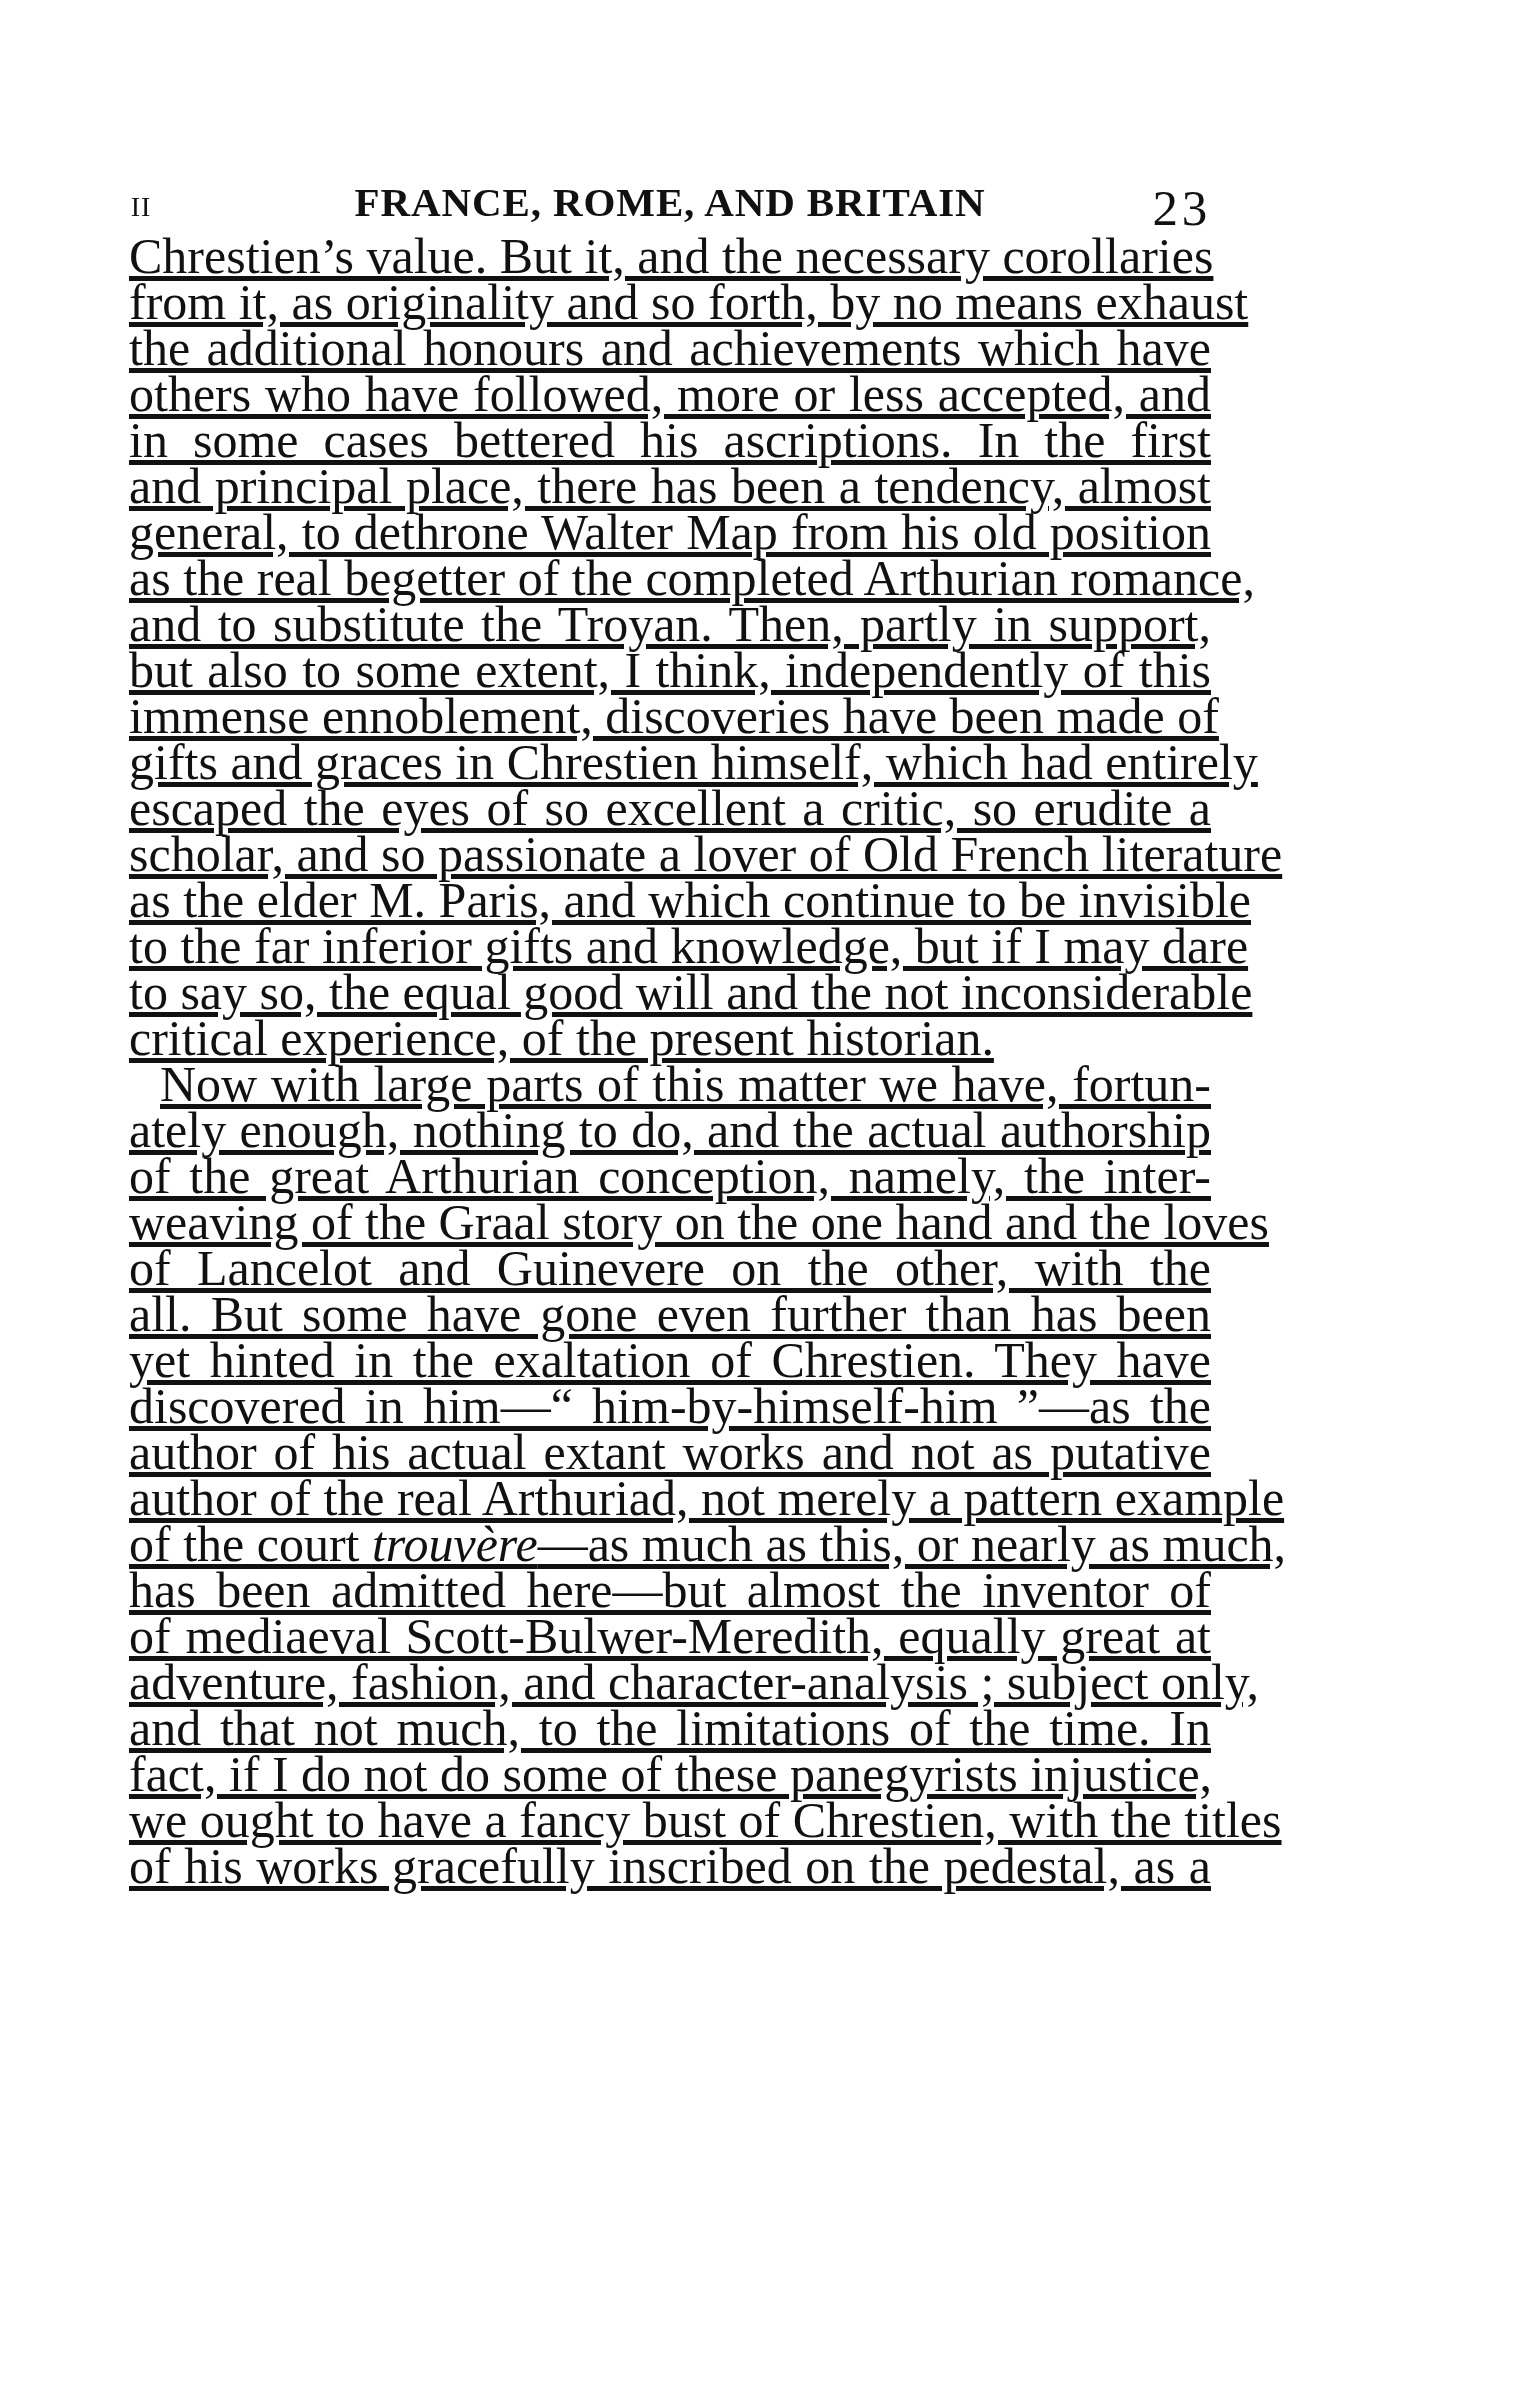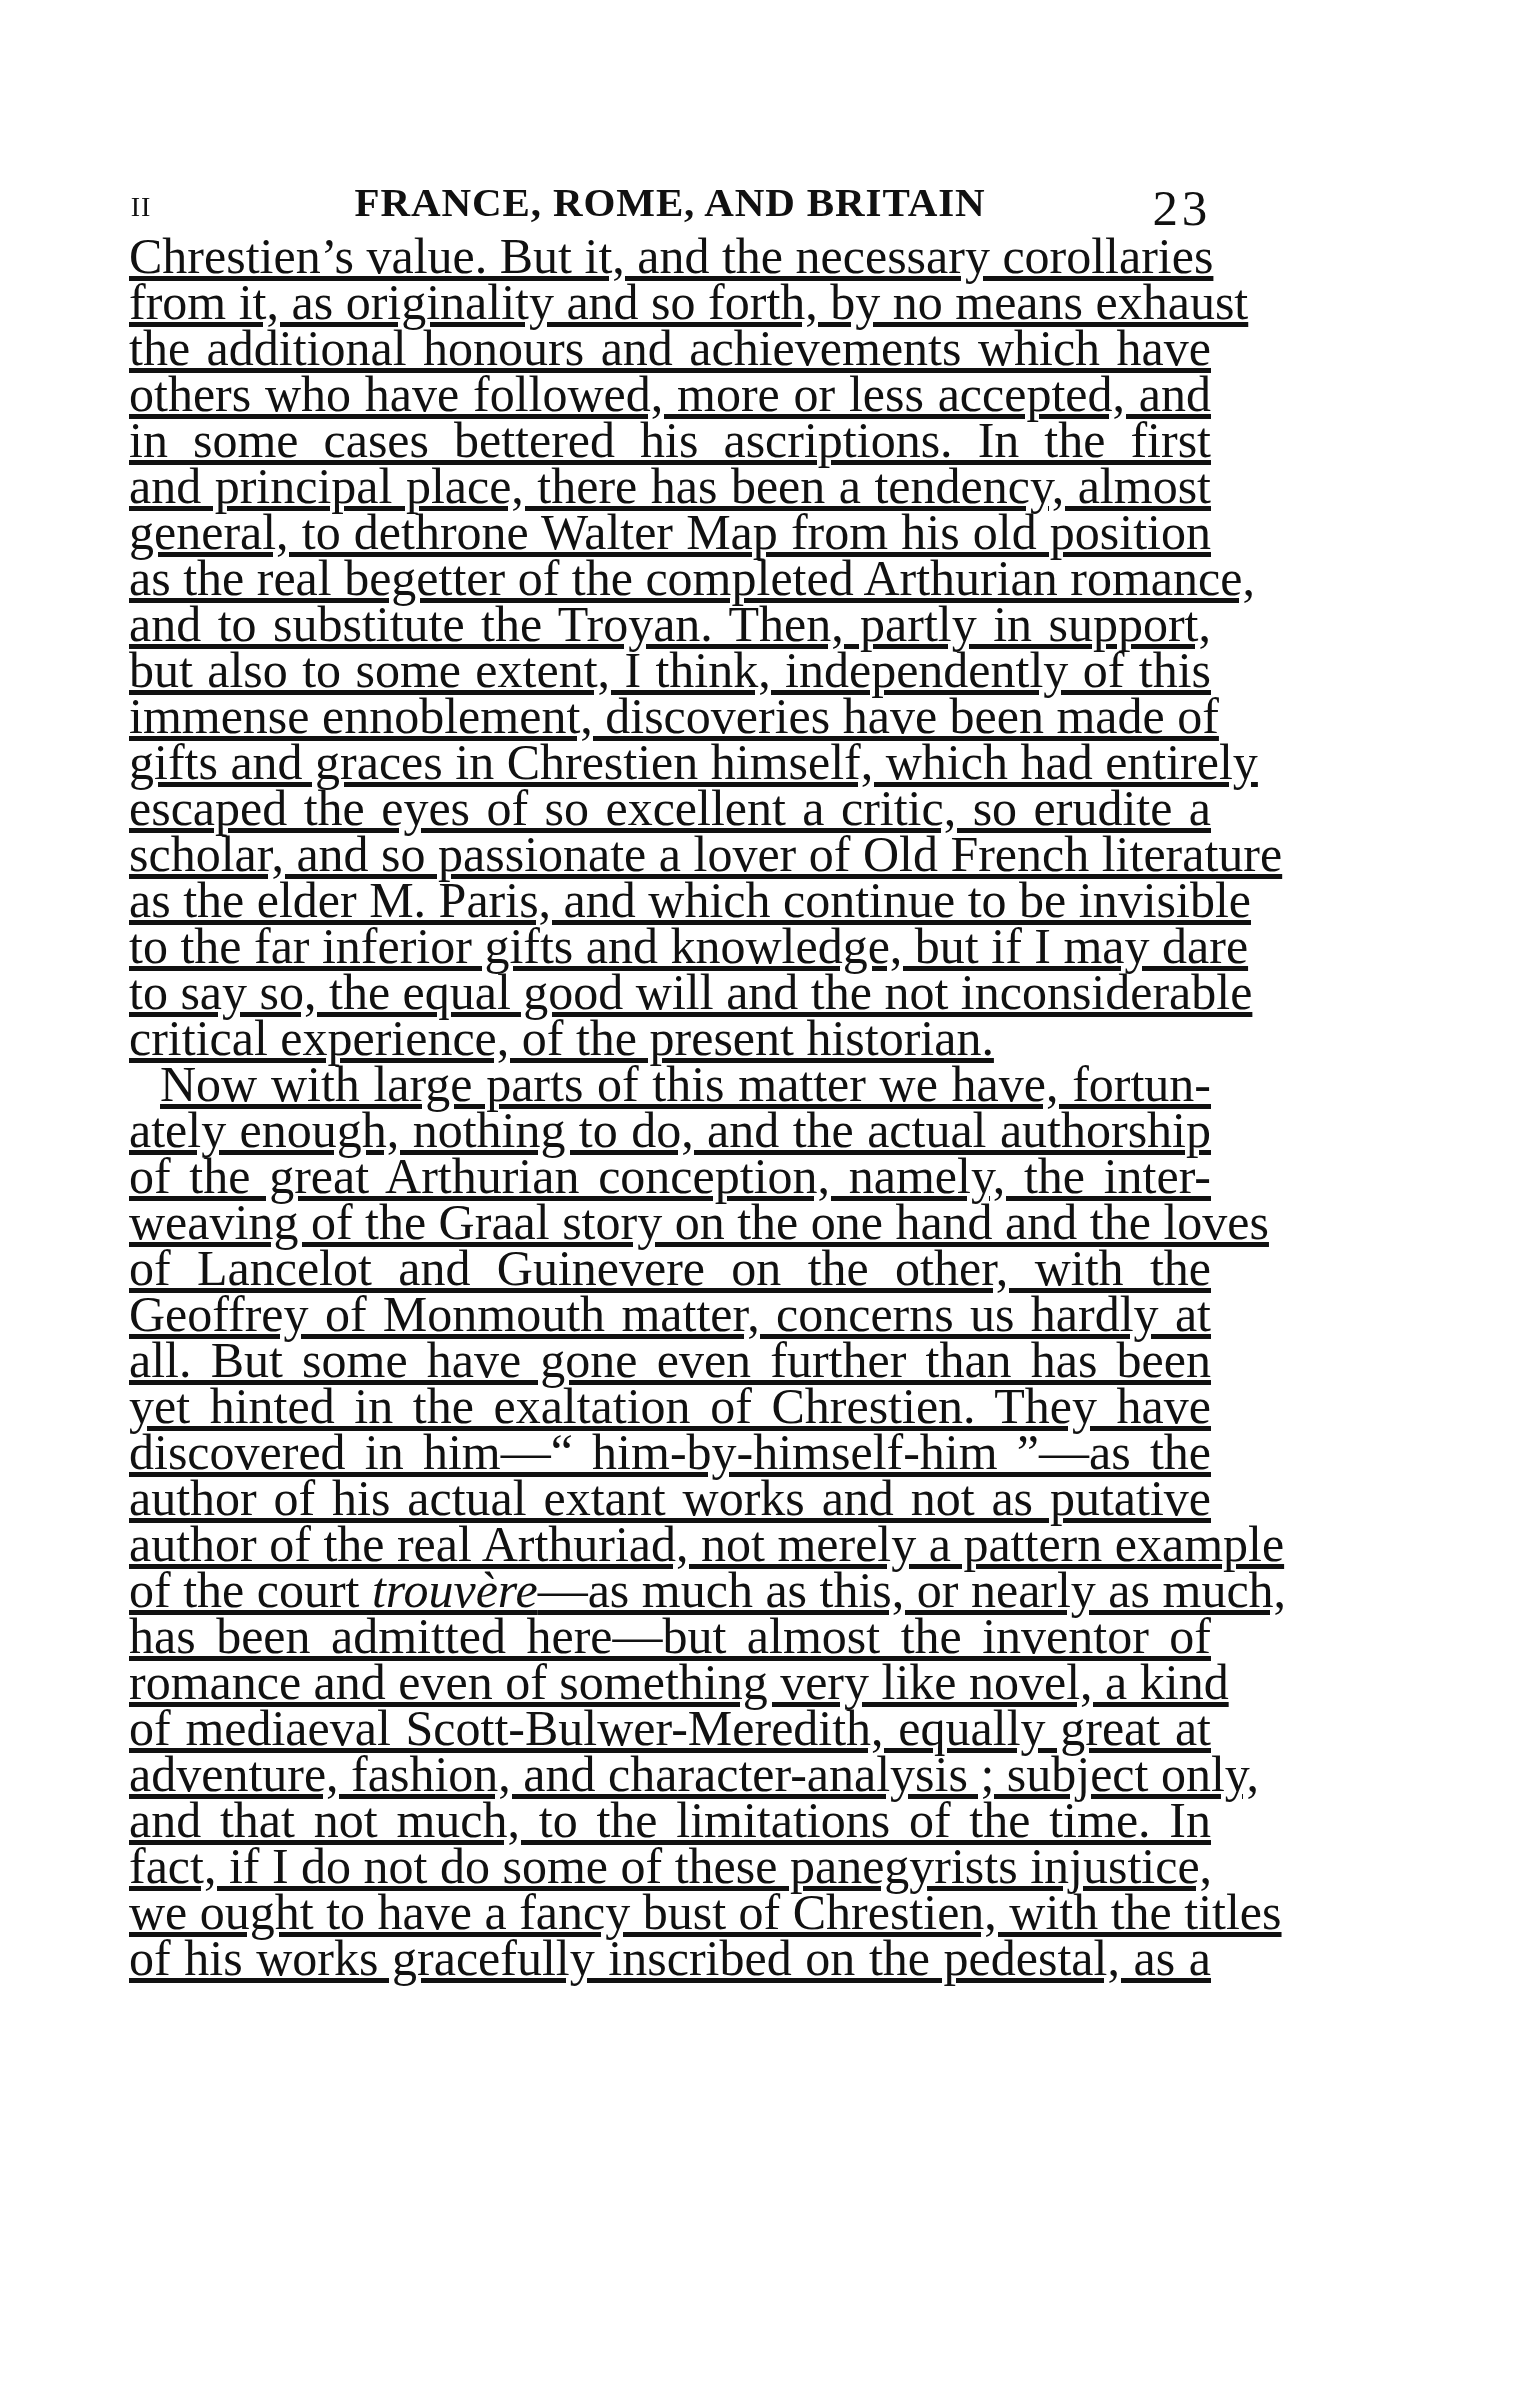--- a/index.html
+++ b/index.html
@@ -100,29 +100,27 @@
     <span class="line">scholar, and so passionate a lover of Old French literature</span>
     <span class="line">as the elder M. Paris, and which continue to be invisible</span>
     <span class="line">to the far inferior gifts and knowledge, but if I may dare</span>
     <span class="line">to say so, the equal good will and the not inconsiderable</span>
     <span class="line last">critical experience, of the present historian.</span>
     <span class="line indent">Now with large parts of this matter we have, fortun-</span>
     <span class="line">ately enough, nothing to do, and the actual authorship</span>
     <span class="line">of the great Arthurian conception, namely, the inter-</span>
     <span class="line">weaving of the Graal story on the one hand and the loves</span>
     <span class="line">of Lancelot and Guinevere on the other, with the</span>
-    <span class="line">Geoffrey of Monmouth matter, concerns us hardly at</span>
     <span class="line">all.  But some have gone even further than has been</span>
     <span class="line">yet hinted in the exaltation of Chrestien.  They have</span>
     <span class="line">discovered in him—“ him-by-himself-him ”—as the</span>
     <span class="line">author of his actual extant works and not as putative</span>
     <span class="line">author of the real Arthuriad, not merely a pattern example</span>
     <span class="line"><span>of the court </span><span class="it">trouvère</span><span>—as much as this, or nearly as much,</span></span>
     <span class="line">has been admitted here—but almost the inventor of</span>
-    <span class="line">romance and even of something very like novel, a kind</span>
     <span class="line">of mediaeval Scott-Bulwer-Meredith, equally great at</span>
     <span class="line">adventure, fashion, and character-analysis ;  subject only,</span>
     <span class="line">and that not much, to the limitations of the time.  In</span>
     <span class="line">fact, if I do not do some of these panegyrists injustice,</span>
     <span class="line">we ought to have a fancy bust of Chrestien, with the titles</span>
     <span class="line">of his works gracefully inscribed on the pedestal, as a</span>
   </div>
 </div>
 
 

